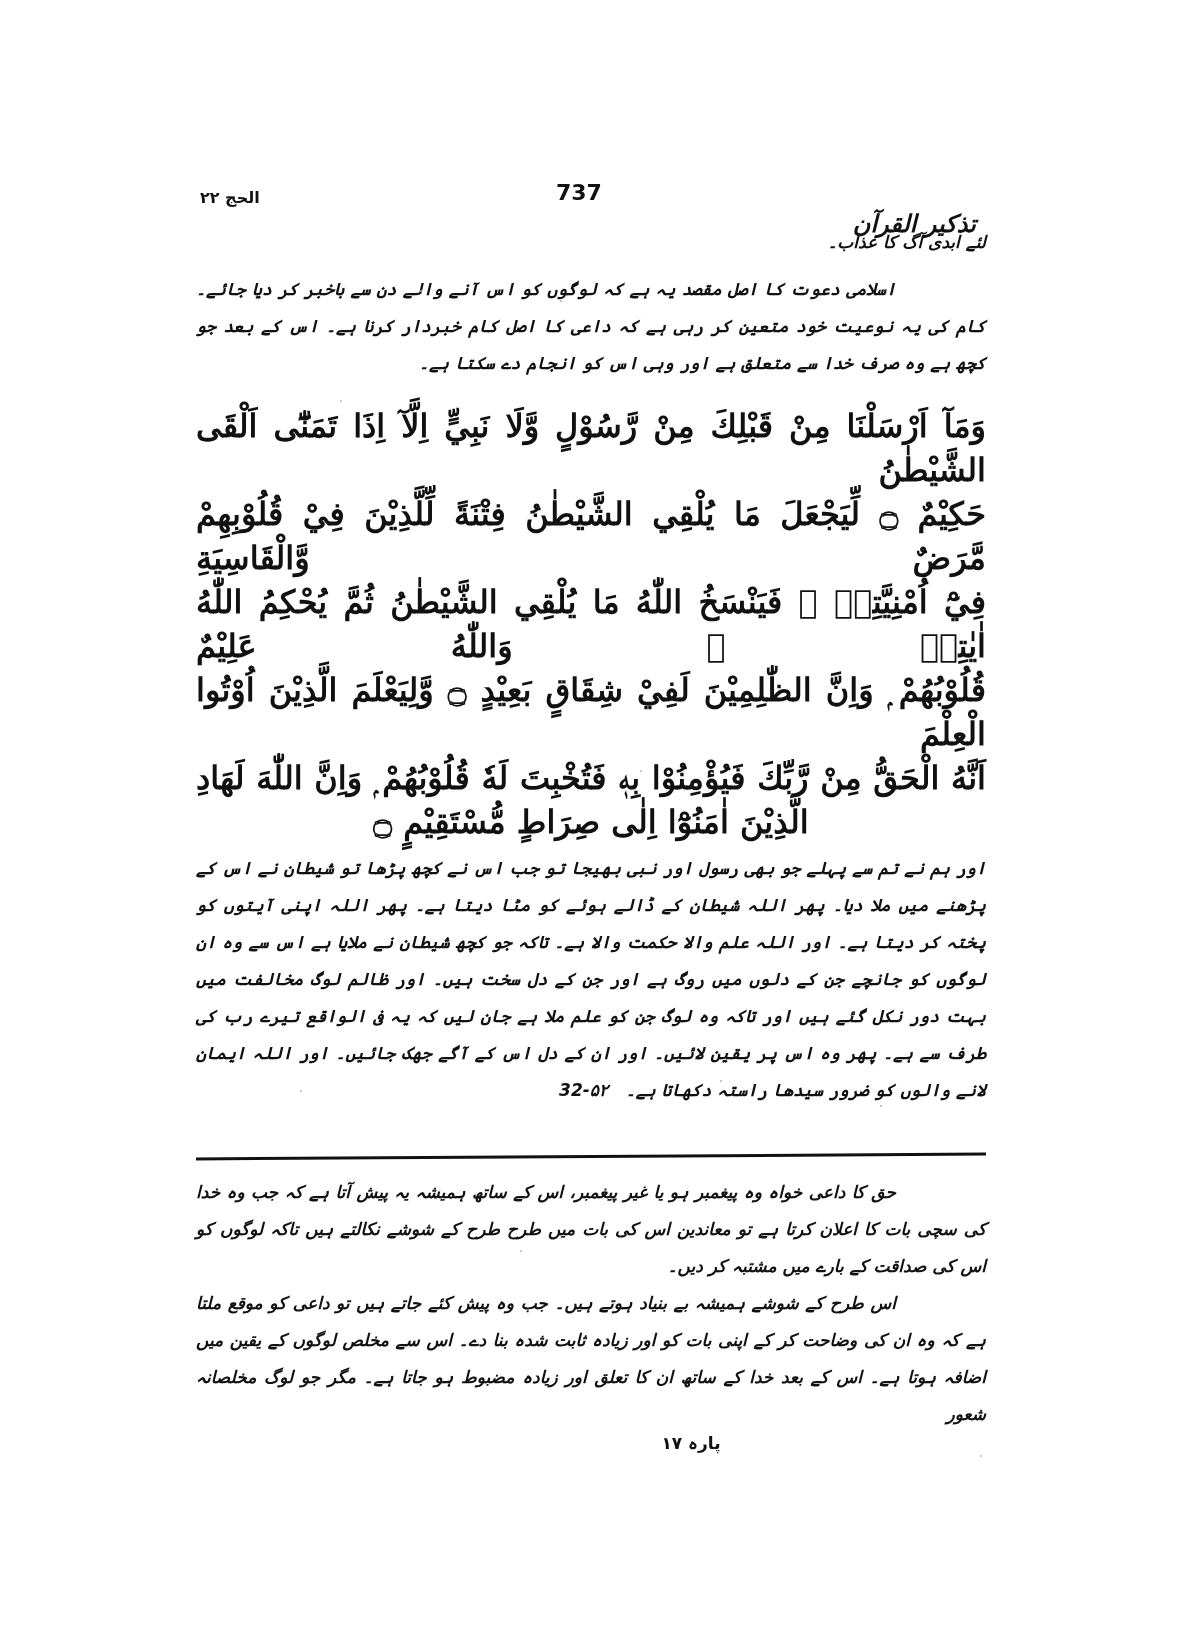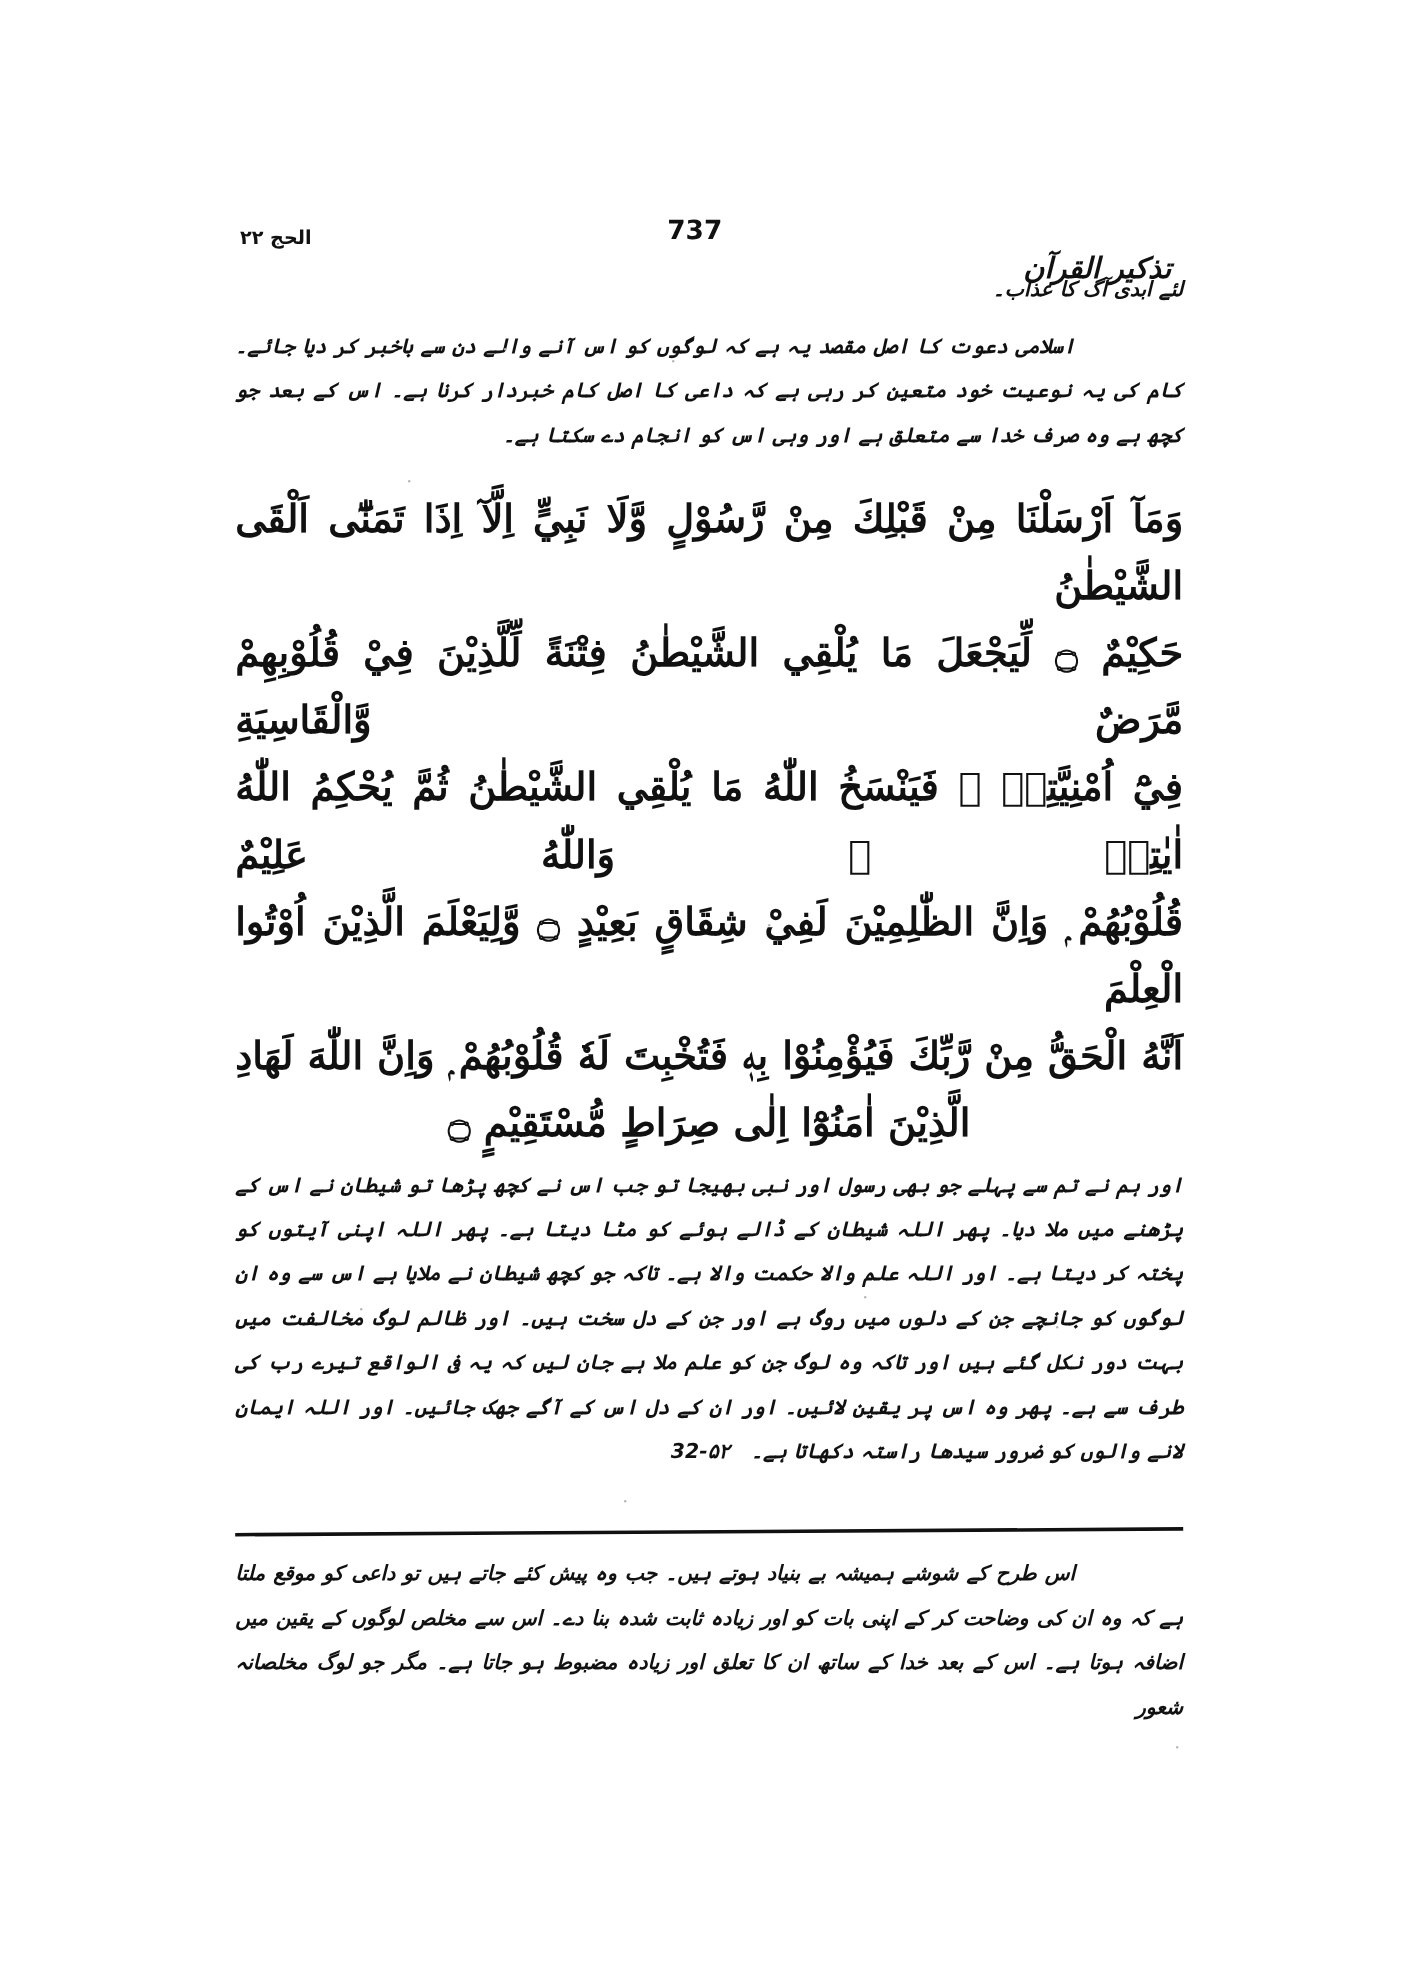--- a/index.html
+++ b/index.html
@@ -63,21 +63,21 @@
   }
   .para.indent { text-indent: 90px; }
   .first-line {
     margin-top: 0;
     margin-bottom: 10px;
   }
   .verse {
     font-family: "DejaVu Serif", serif;
     font-size: 32px;
     font-weight: bold;
-    line-height: 56px;
+    line-height: 44px;
     text-align: justify;
     text-align-last: center;
     margin: 22px 0 6px 0;
   }
   .verse .line { display: block; text-align: justify; text-align-last: justify; }
   .verse .line.last { text-align-last: center; }
   .translation { margin-top: 4px; }
   .divider {
     height: 3px;
     background: #111111;
@@ -126,23 +126,25 @@
   </div>
 
   <p class="para translation">
     <span>اور ہم نے تم سے پہلے جو بھی رسول اور نبی بھیجا تو جب اس نے کچھ پڑھا تو شیطان نے اس کے پڑھنے میں ملا دیا۔ پھر اللہ شیطان کے ڈالے ہوئے کو مٹا دیتا ہے۔ پھر اللہ اپنی آیتوں کو پختہ کر دیتا ہے۔ اور اللہ علم والا حکمت والا ہے۔ تاکہ جو کچھ شیطان نے ملایا ہے اس سے وہ ان لوگوں کو جانچے جن کے دلوں میں روگ ہے اور جن کے دل سخت ہیں۔ اور ظالم لوگ مخالفت میں بہت دور نکل گئے ہیں اور تاکہ وہ لوگ جن کو علم ملا ہے جان لیں کہ یہ فی الواقع تیرے رب کی طرف سے ہے۔ پھر وہ اس پر یقین لائیں۔ اور ان کے دل اس کے آگے جھک جائیں۔ اور اللہ ایمان لانے والوں کو ضرور سیدھا راستہ دکھاتا ہے۔</span>
     &nbsp;&nbsp;<span>۵۲-32</span>
   </p>
 
   <div class="divider"></div>
 
   <div class="footnote">
+    <p class="para indent">حق کا داعی خواہ وہ پیغمبر ہو یا غیر پیغمبر، اس کے ساتھ ہمیشہ یہ پیش آتا ہے کہ جب وہ خدا کی سچی بات کا اعلان کرتا ہے تو معاندین اس کی بات میں طرح طرح کے شوشے نکالتے ہیں تاکہ لوگوں کو اس کی صداقت کے بارے میں مشتبہ کر دیں۔</p>
     <p class="para indent">اس طرح کے شوشے ہمیشہ بے بنیاد ہوتے ہیں۔ جب وہ پیش کئے جاتے ہیں تو داعی کو موقع ملتا ہے کہ وہ ان کی وضاحت کر کے اپنی بات کو اور زیادہ ثابت شدہ بنا دے۔ اس سے مخلص لوگوں کے یقین میں اضافہ ہوتا ہے۔ اس کے بعد خدا کے ساتھ ان کا تعلق اور زیادہ مضبوط ہو جاتا ہے۔ مگر جو لوگ مخلصانہ شعور</p>
   </div>
 
+  <div class="footer-mark">پارہ ۱۷</div>
 </div>
 
 <div class="speck" style="left:420px;top:290px"></div>
 <div class="speck" style="left:560px;top:300px"></div>
 <div class="speck" style="left:340px;top:400px"></div>
 <div class="speck" style="left:640px;top:770px"></div>
 <div class="speck" style="left:720px;top:1080px"></div>
 <div class="speck" style="left:300px;top:1090px"></div>
 <div class="speck" style="left:880px;top:1105px"></div>
 <div class="speck" style="left:520px;top:1250px"></div>

